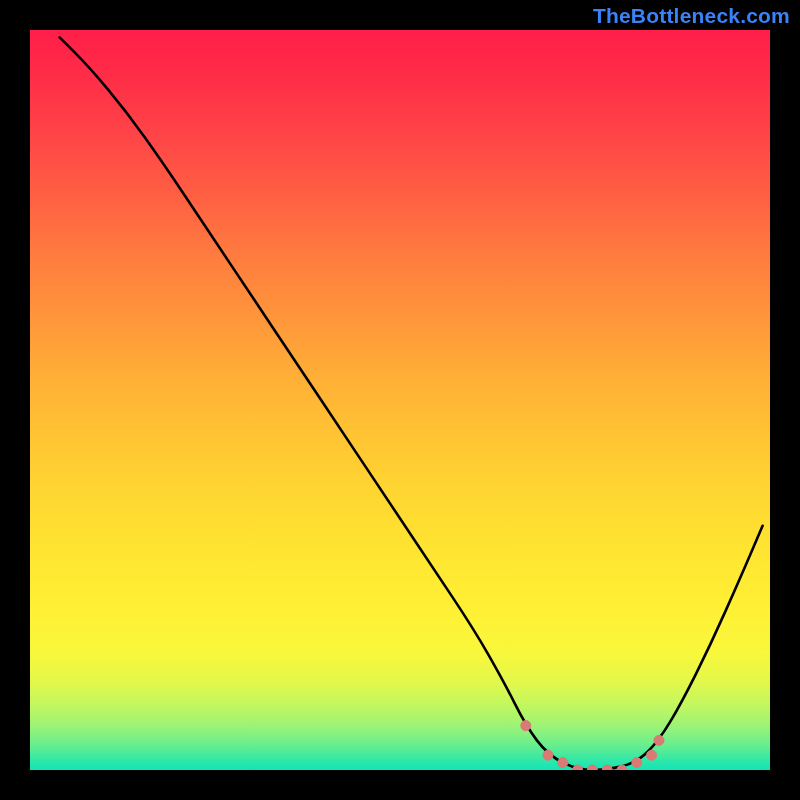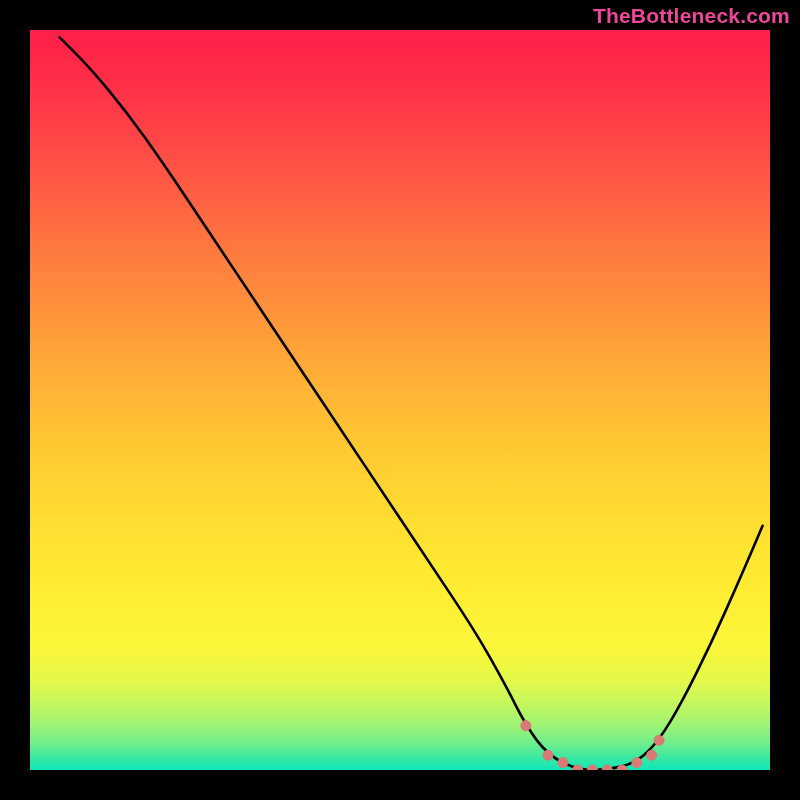--- a/index.html
+++ b/index.html
@@ -14,21 +14,21 @@
   .frame {
     position: relative;
     width: 800px;
     height: 800px;
     background: #000;
   }
   .watermark {
     position: absolute;
     top: 4px;
     right: 10px;
-    color: #ec4899;
+    color: #3b82f6;
     font-size: 21px;
     font-weight: 600;
     letter-spacing: 0.2px;
     z-index: 5;
     user-select: none;
   }
   .plot-area {
     position: absolute;
     top: 30px;
     left: 30px;

